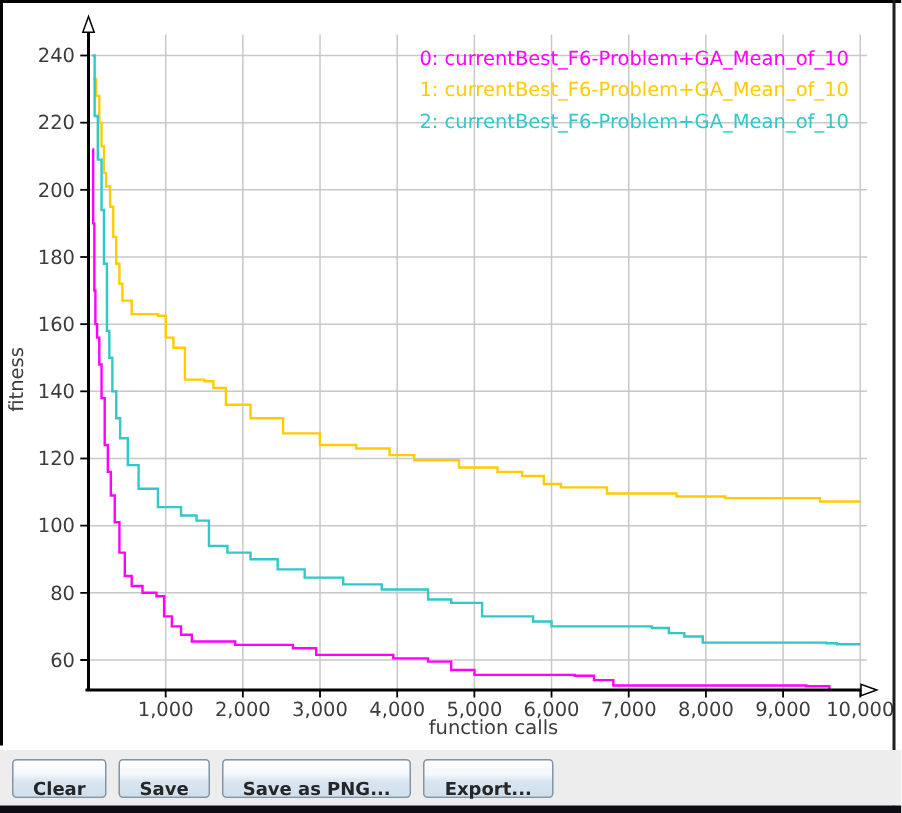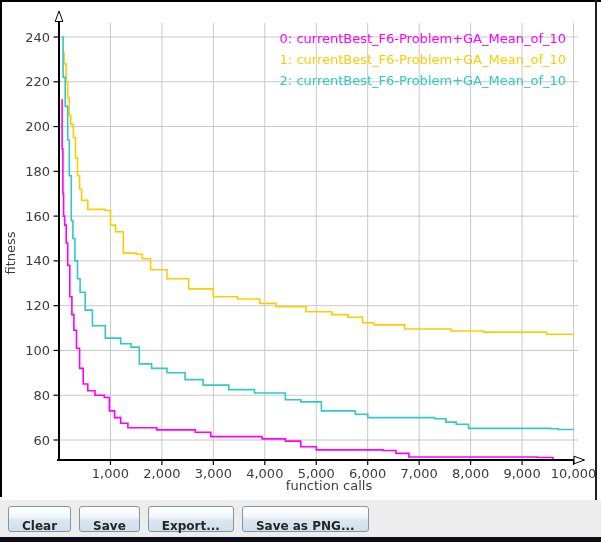--- a/index.html
+++ b/index.html
@@ -110,19 +110,19 @@
       </svg>
   </div>
 
   <div class="frame-top"></div>
   <div class="frame-left"></div>
   <div class="frame-right"></div>
 
   <div class="toolbar">
     <button class="swing-btn">Clear</button>
     <button class="swing-btn">Save</button>
+    <button class="swing-btn">Save as PNG...</button>
     <button class="swing-btn">Export...</button>
-    <button class="swing-btn">Save as PNG...</button>
   </div>
 
   <div class="bottom-strip"></div>
 
 </div>
 
 </body></html>

